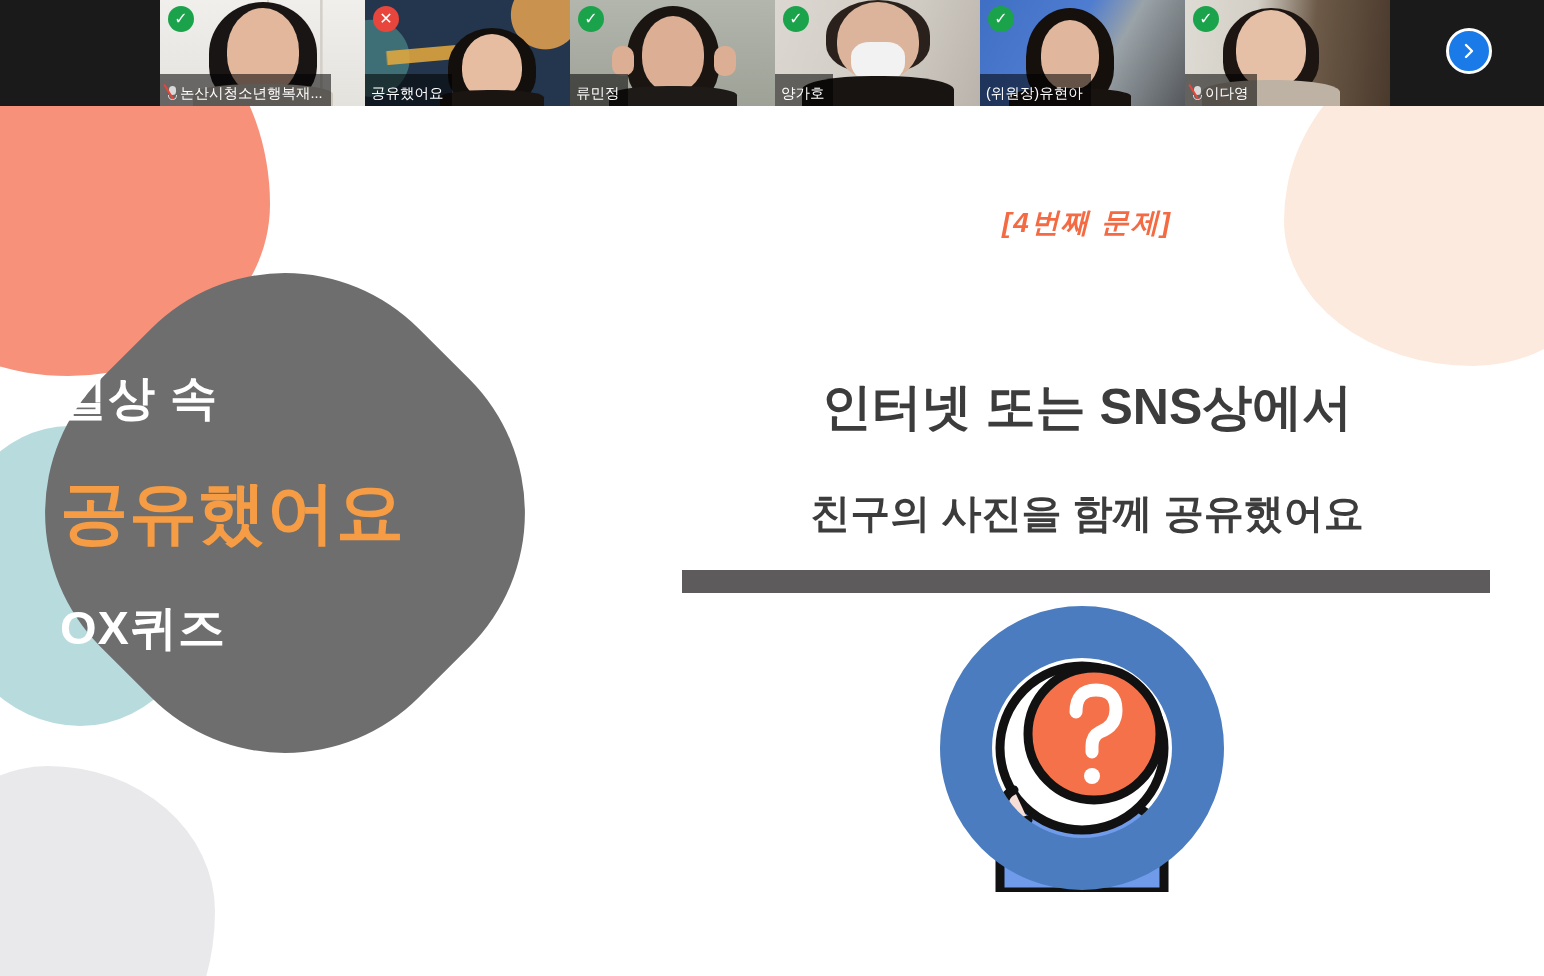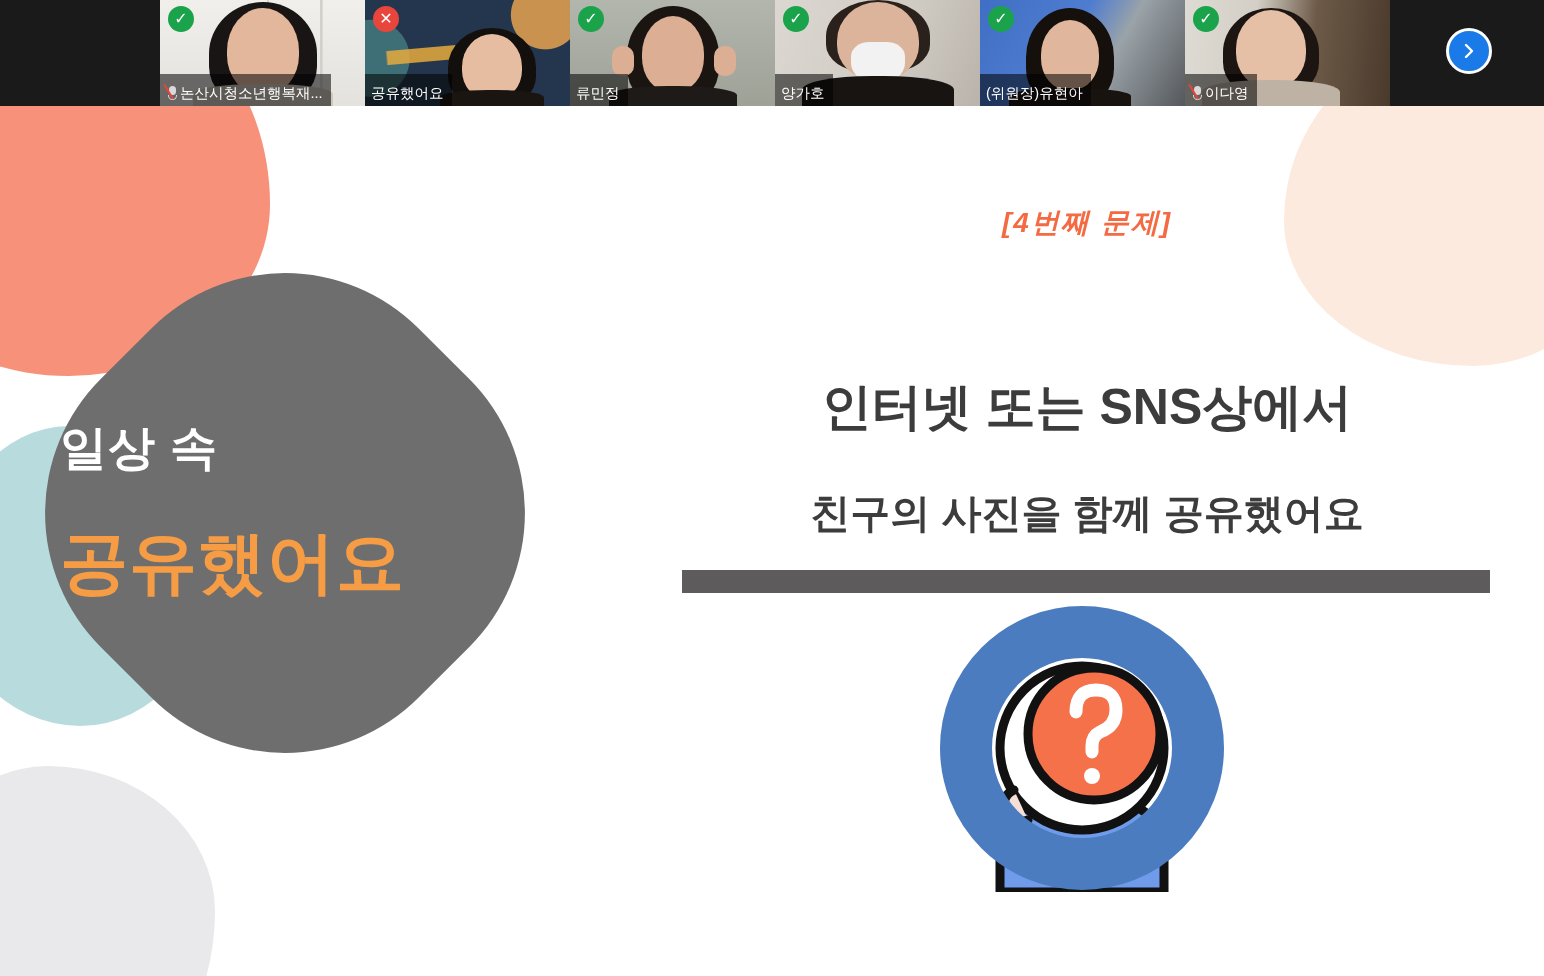--- a/index.html
+++ b/index.html
@@ -264,20 +264,21 @@
 
   <div class="blob-orange"></div>
   <div class="blob-peach"></div>
   <div class="blob-teal"></div>
   <div class="blob-lightgray"></div>
 
   <div class="gray-squircle"></div>
   <div class="left-text">
     <div class="lt1">일상 속</div>
     <div class="lt2">공유했어요</div>
+    <div class="lt3">OX퀴즈</div>
   </div>
 
   <div id="q-header">[4번째 문제]</div>
   <div id="q-line1">인터넷 또는  SNS상에서</div>
   <div id="q-line2">친구의 사진을 함께 공유했어요</div>
 
   <div id="divider"></div>
 
   <div id="illustration">
     <svg width="288" height="288" viewBox="0 0 288 288">

